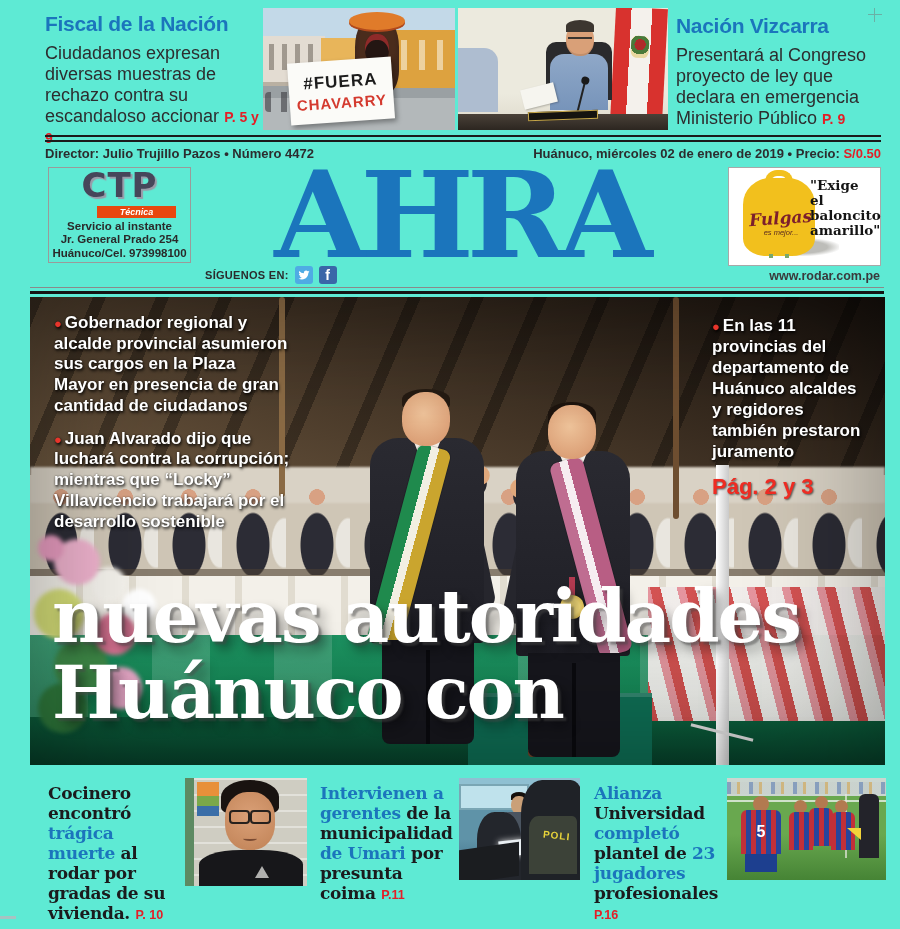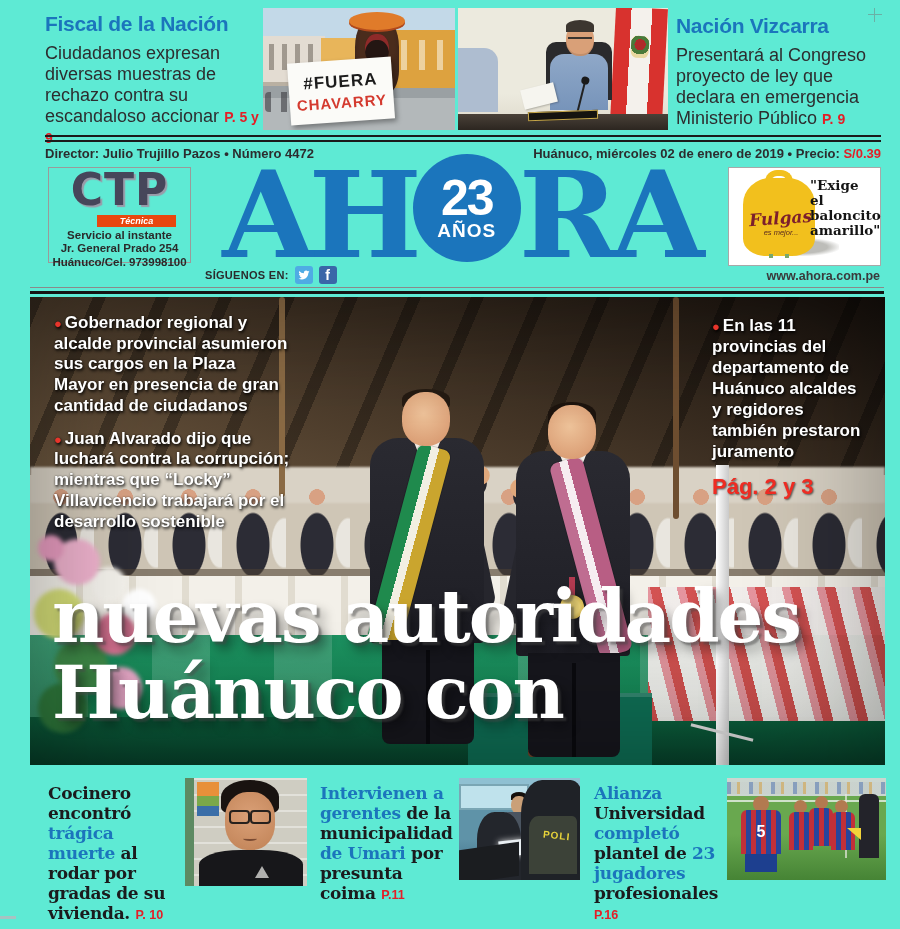--- a/index.html
+++ b/index.html
@@ -60,21 +60,21 @@
   .crop-bl{position:absolute;left:0;top:916px;width:16px;height:3px;background:#b9b9bd;opacity:.8;}
 
   
   #rule-top{position:absolute;left:45px;top:135px;width:836px;height:7px;border-top:2px solid #1b1b1b;border-bottom:2px solid #1b1b1b;}
   #folio{position:absolute;left:45px;top:146px;width:836px;font-size:13px;font-weight:700;color:#2c2c2e;}
   #folio .right{position:absolute;right:0;top:0;}
   #folio .price{color:var(--red);}
 
   
   #ctp-box{position:absolute;left:48px;top:167px;width:143px;height:96px;border:1px solid #9a9a9a;text-align:center;padding-top:2px;}
-  .ctp-name{font-family:"DejaVu Sans",sans-serif;font-size:44px;font-weight:900;line-height:0.9;color:#46465a;letter-spacing:1px;text-shadow:2px 2px 1px #9a9aa8;}
+  .ctp-name{font-family:"DejaVu Sans",sans-serif;font-size:34px;font-weight:900;line-height:0.9;color:#46465a;letter-spacing:1px;text-shadow:2px 2px 1px #9a9aa8;}
   .ctp-tag{display:inline-block;background:#e8470f;color:#fff;font-size:9px;font-style:italic;font-weight:700;padding:1px 23px;margin-top:-8px;margin-left:34px;position:relative;z-index:2;}
   .ctp-lines{margin-top:1px;font-size:11.5px;font-weight:700;color:#2a2a2a;line-height:1.2;}
 
   #ahora-logo{position:absolute;left:215px;top:152px;width:490px;height:112px;display:flex;align-items:flex-end;justify-content:center;}
   .logo-word{font-family:"DejaVu Serif","Liberation Serif",serif;font-weight:700;font-size:120px;line-height:0.82;color:var(--blue);letter-spacing:-7px;}
   .logo-circle{width:108px;height:108px;margin:0 -2px 2px -2px;background:var(--blue);border-radius:50%;display:flex;flex-direction:column;align-items:center;justify-content:center;flex:0 0 auto;}
   .logo-23{color:#fff;font-weight:700;font-size:50px;line-height:0.9;letter-spacing:-2px;}
   .logo-anos{color:#fff;font-weight:700;font-size:19px;letter-spacing:1px;line-height:1;}
 
   #social-row{position:absolute;left:205px;top:266px;display:flex;align-items:center;gap:6px;}
@@ -251,52 +251,48 @@
   <div class="kicker-story" id="story-tr">
     <div class="kicker-head">Nación Vizcarra</div>
     <div class="kicker-body"><span>Presentará al Congreso proyecto de ley que declara en emergencia Ministerio Público  </span><span class="pg-ref">P. 9</span></div>
   </div>
 
   <div class="crop-tr"></div>
 
   <div id="rule-top"></div>
   <div id="folio">
     <span>Director: Julio Trujillo Pazos • Número 4472</span>
-    <span class="right"><span>Huánuco,  miércoles 02 de enero de 2019 • Precio: </span><span class="price">S/0.39</span></span>
+    <span class="right"><span>Huánuco,  miércoles 02 de enero de 2019 • Precio: </span><span class="price">S/0.50</span></span>
   </div>
 
   <div id="ctp-box">
     <div class="ctp-name">CTP</div>
     <div class="ctp-tag">Técnica</div>
     <div class="ctp-lines">
       <div>Servicio al instante</div>
       <div>Jr. General Prado 254</div>
       <div>Huánuco/Cel. 973998100</div>
     </div>
   </div>
 
   <div id="ahora-logo">
     <span class="logo-word">AH</span>
-    <span class="logo-circle">
-      <span class="logo-23">23</span>
-      <span class="logo-anos">AÑOS</span>
-    </span>
     <span class="logo-word">RA</span>
   </div>
 
   <div id="social-row">
     <span class="follow-label">SÍGUENOS EN:</span>
     <span class="icon-sq tw">
       <svg width="12" height="12" viewBox="0 0 24 24">
           <path fill="#fff" d="M23 5.1c-.8.4-1.7.6-2.6.8a4.5 4.5 0 0 0 2-2.5c-.9.5-1.9.9-2.9 1.1a4.5 4.5 0 0 0-7.7 4.1A12.8 12.8 0 0 1 2.5 3.9a4.5 4.5 0 0 0 1.4 6 4.4 4.4 0 0 1-2-.6v.1c0 2.2 1.5 4 3.6 4.4-.7.2-1.4.2-2 .1a4.5 4.5 0 0 0 4.2 3.1A9 9 0 0 1 1 18.9a12.7 12.7 0 0 0 6.9 2c8.3 0 12.8-6.9 12.8-12.8v-.6c.9-.6 1.6-1.4 2.3-2.4z"></path>
         </svg>
     </span>
     <span class="icon-sq fb">f</span>
   </div>
-  <div id="website">www.ahora.com.pe</div>
+  <div id="website">www.rodar.com.pe</div>
 
   <div id="fulgas-box">
     <div class="cyl-shadow"></div>
     <div class="cylinder">
       <div class="cyl-handle"></div>
       <div class="fulgas-name">Fulgas</div>
       <div class="fulgas-slogan">es mejor...</div>
       <div class="cyl-feet"></div>
     </div>
     <div class="fulgas-quote">"Exige el baloncito amarillo"</div>

